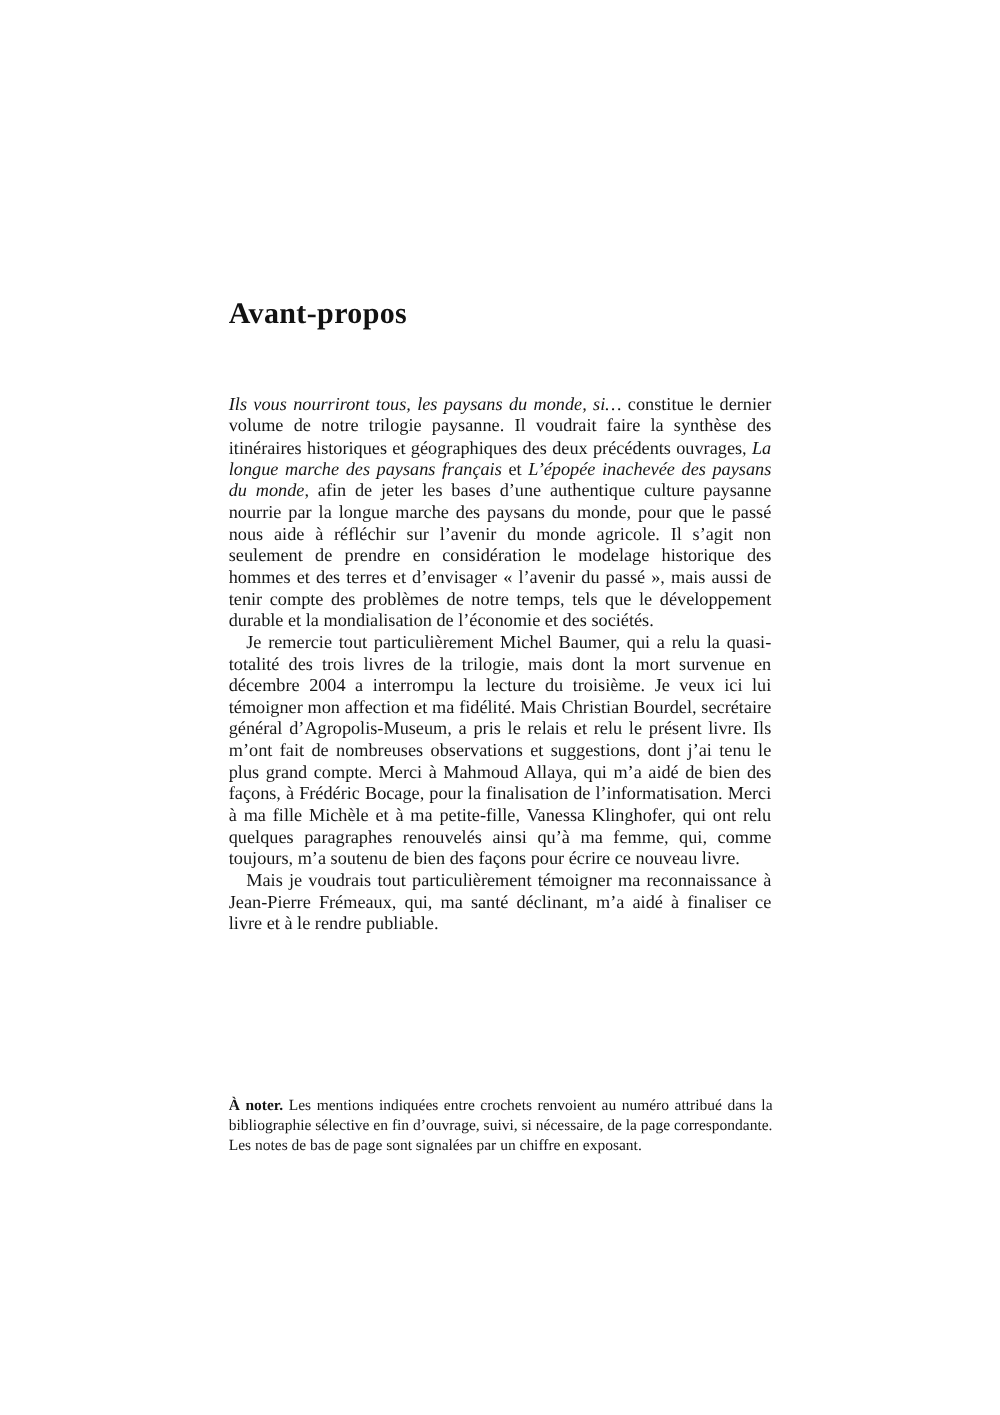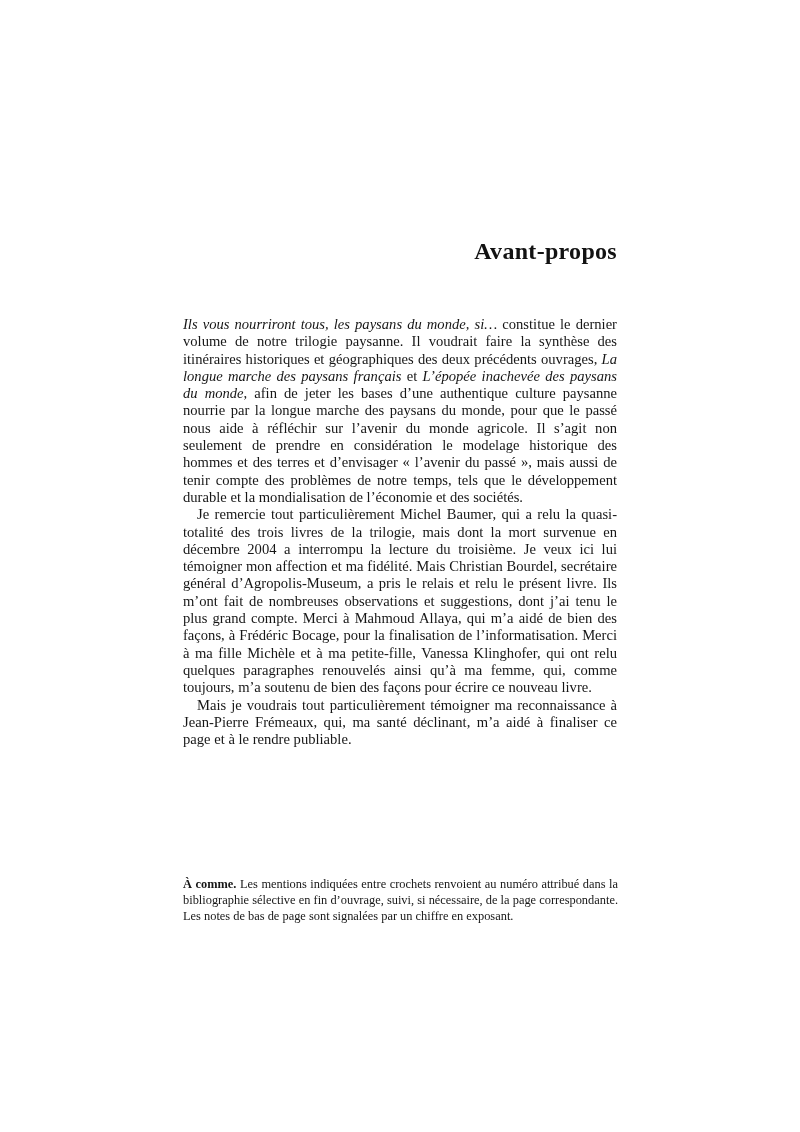--- a/index.html
+++ b/index.html
@@ -15,21 +15,21 @@
     font-family: "Liberation Serif", "DejaVu Serif", serif;
     color: #161616;
     overflow: hidden;
   }
   .title {
     position: absolute;
     top: 238px;
     left: 183px;
     width: 434px;
     margin: 0;
-    text-align: right;
+    text-align: left;
     font-size: 24px;
     font-weight: bold;
     letter-spacing: 0.3px;
     color: #121212;
   }
   .body-text {
     position: absolute;
     top: 316px;
     left: 183px;
     width: 434px;
@@ -71,20 +71,20 @@
 
   <h1 class="title">Avant-propos</h1>
 
   <div class="body-text">
 
     <p class="para first"><span class="it">Ils vous nourriront tous, les paysans du monde, si…</span><span> constitue le dernier volume de notre trilogie paysanne. Il voudrait faire la synthèse des itinéraires historiques et géographiques des deux précédents ouvrages, </span><span class="it">La longue marche des paysans français</span><span> et </span><span class="it">L’épopée inachevée des paysans du monde</span><span>, afin de jeter les bases d’une authentique culture paysanne nourrie par la longue marche des paysans du monde, pour que le passé nous aide à réfléchir sur l’avenir du monde agricole. Il s’agit non seulement de prendre en considération le modelage historique des hommes et des terres et d’envisager « l’avenir du passé », mais aussi de tenir compte des problèmes de notre temps, tels que le développement durable et la mondialisation de l’économie et des sociétés.</span></p>
 
 
     <p class="para">Je remercie tout particulièrement Michel Baumer, qui a relu la quasi-totalité des trois livres de la trilogie, mais dont la mort survenue en décembre 2004 a interrompu la lecture du troisième. Je veux ici lui témoigner mon affection et ma fidélité. Mais Christian Bourdel, secrétaire général d’Agropolis-Museum, a pris le relais et relu le présent livre. Ils m’ont fait de nombreuses observations et suggestions, dont j’ai tenu le plus grand compte. Merci à Mahmoud Allaya, qui m’a aidé de bien des façons, à Frédéric Bocage, pour la finalisation de l’informatisation. Merci à ma fille Michèle et à ma petite-fille, Vanessa Klinghofer, qui ont relu quelques paragraphes renouvelés ainsi qu’à ma femme, qui, comme toujours, m’a soutenu de bien des façons pour écrire ce nouveau livre.</p>
 
-    <p class="para">Mais je voudrais tout particulièrement témoigner ma reconnaissance à Jean-Pierre Frémeaux, qui, ma santé déclinant, m’a aidé à finaliser ce page et à le rendre publiable.</p>
+    <p class="para">Mais je voudrais tout particulièrement témoigner ma reconnaissance à Jean-Pierre Frémeaux, qui, ma santé déclinant, m’a aidé à finaliser ce livre et à le rendre publiable.</p>
 
 
   </div>
 
-  <div class="note"><span class="note-label">À comme.</span><span> Les mentions indiquées entre crochets renvoient au numéro attribué dans la bibliographie sélective en fin d’ouvrage, suivi, si nécessaire, de la page correspondante. Les notes de bas de page sont signalées par un chiffre en exposant.</span></div>
+  <div class="note"><span class="note-label">À noter.</span><span> Les mentions indiquées entre crochets renvoient au numéro attribué dans la bibliographie sélective en fin d’ouvrage, suivi, si nécessaire, de la page correspondante. Les notes de bas de page sont signalées par un chiffre en exposant.</span></div>
 
 </div>
 
 </body></html>

